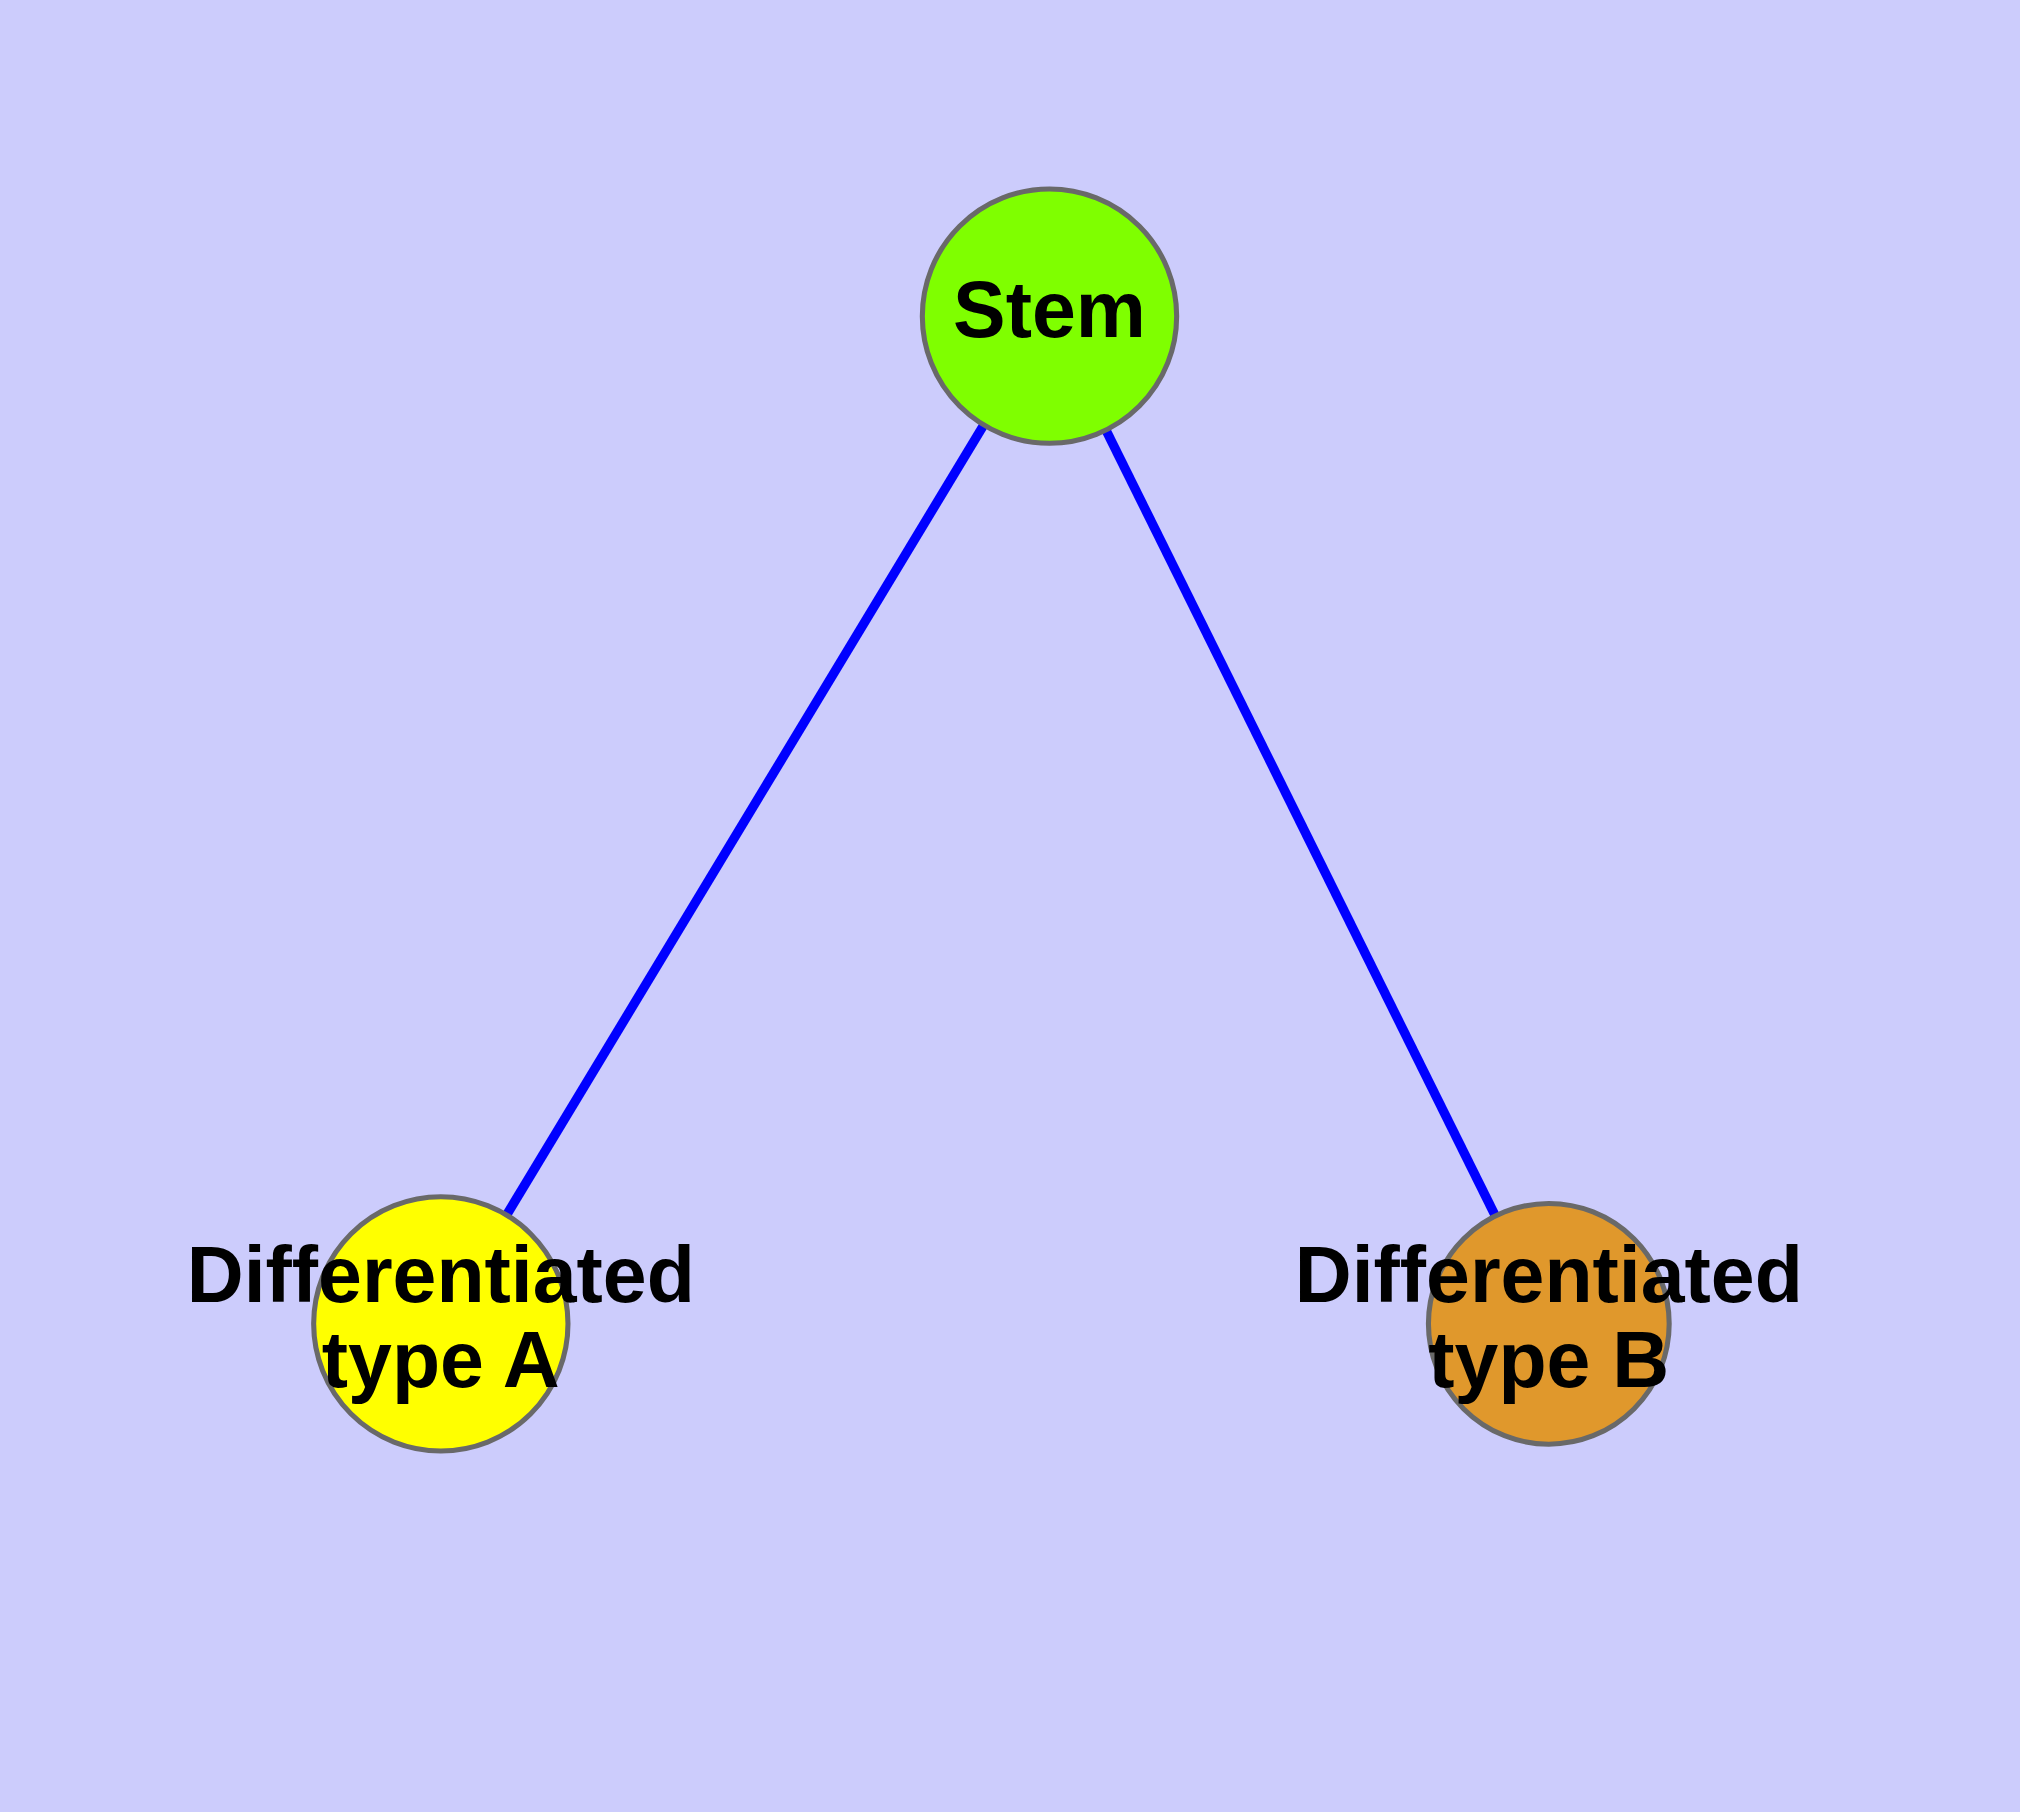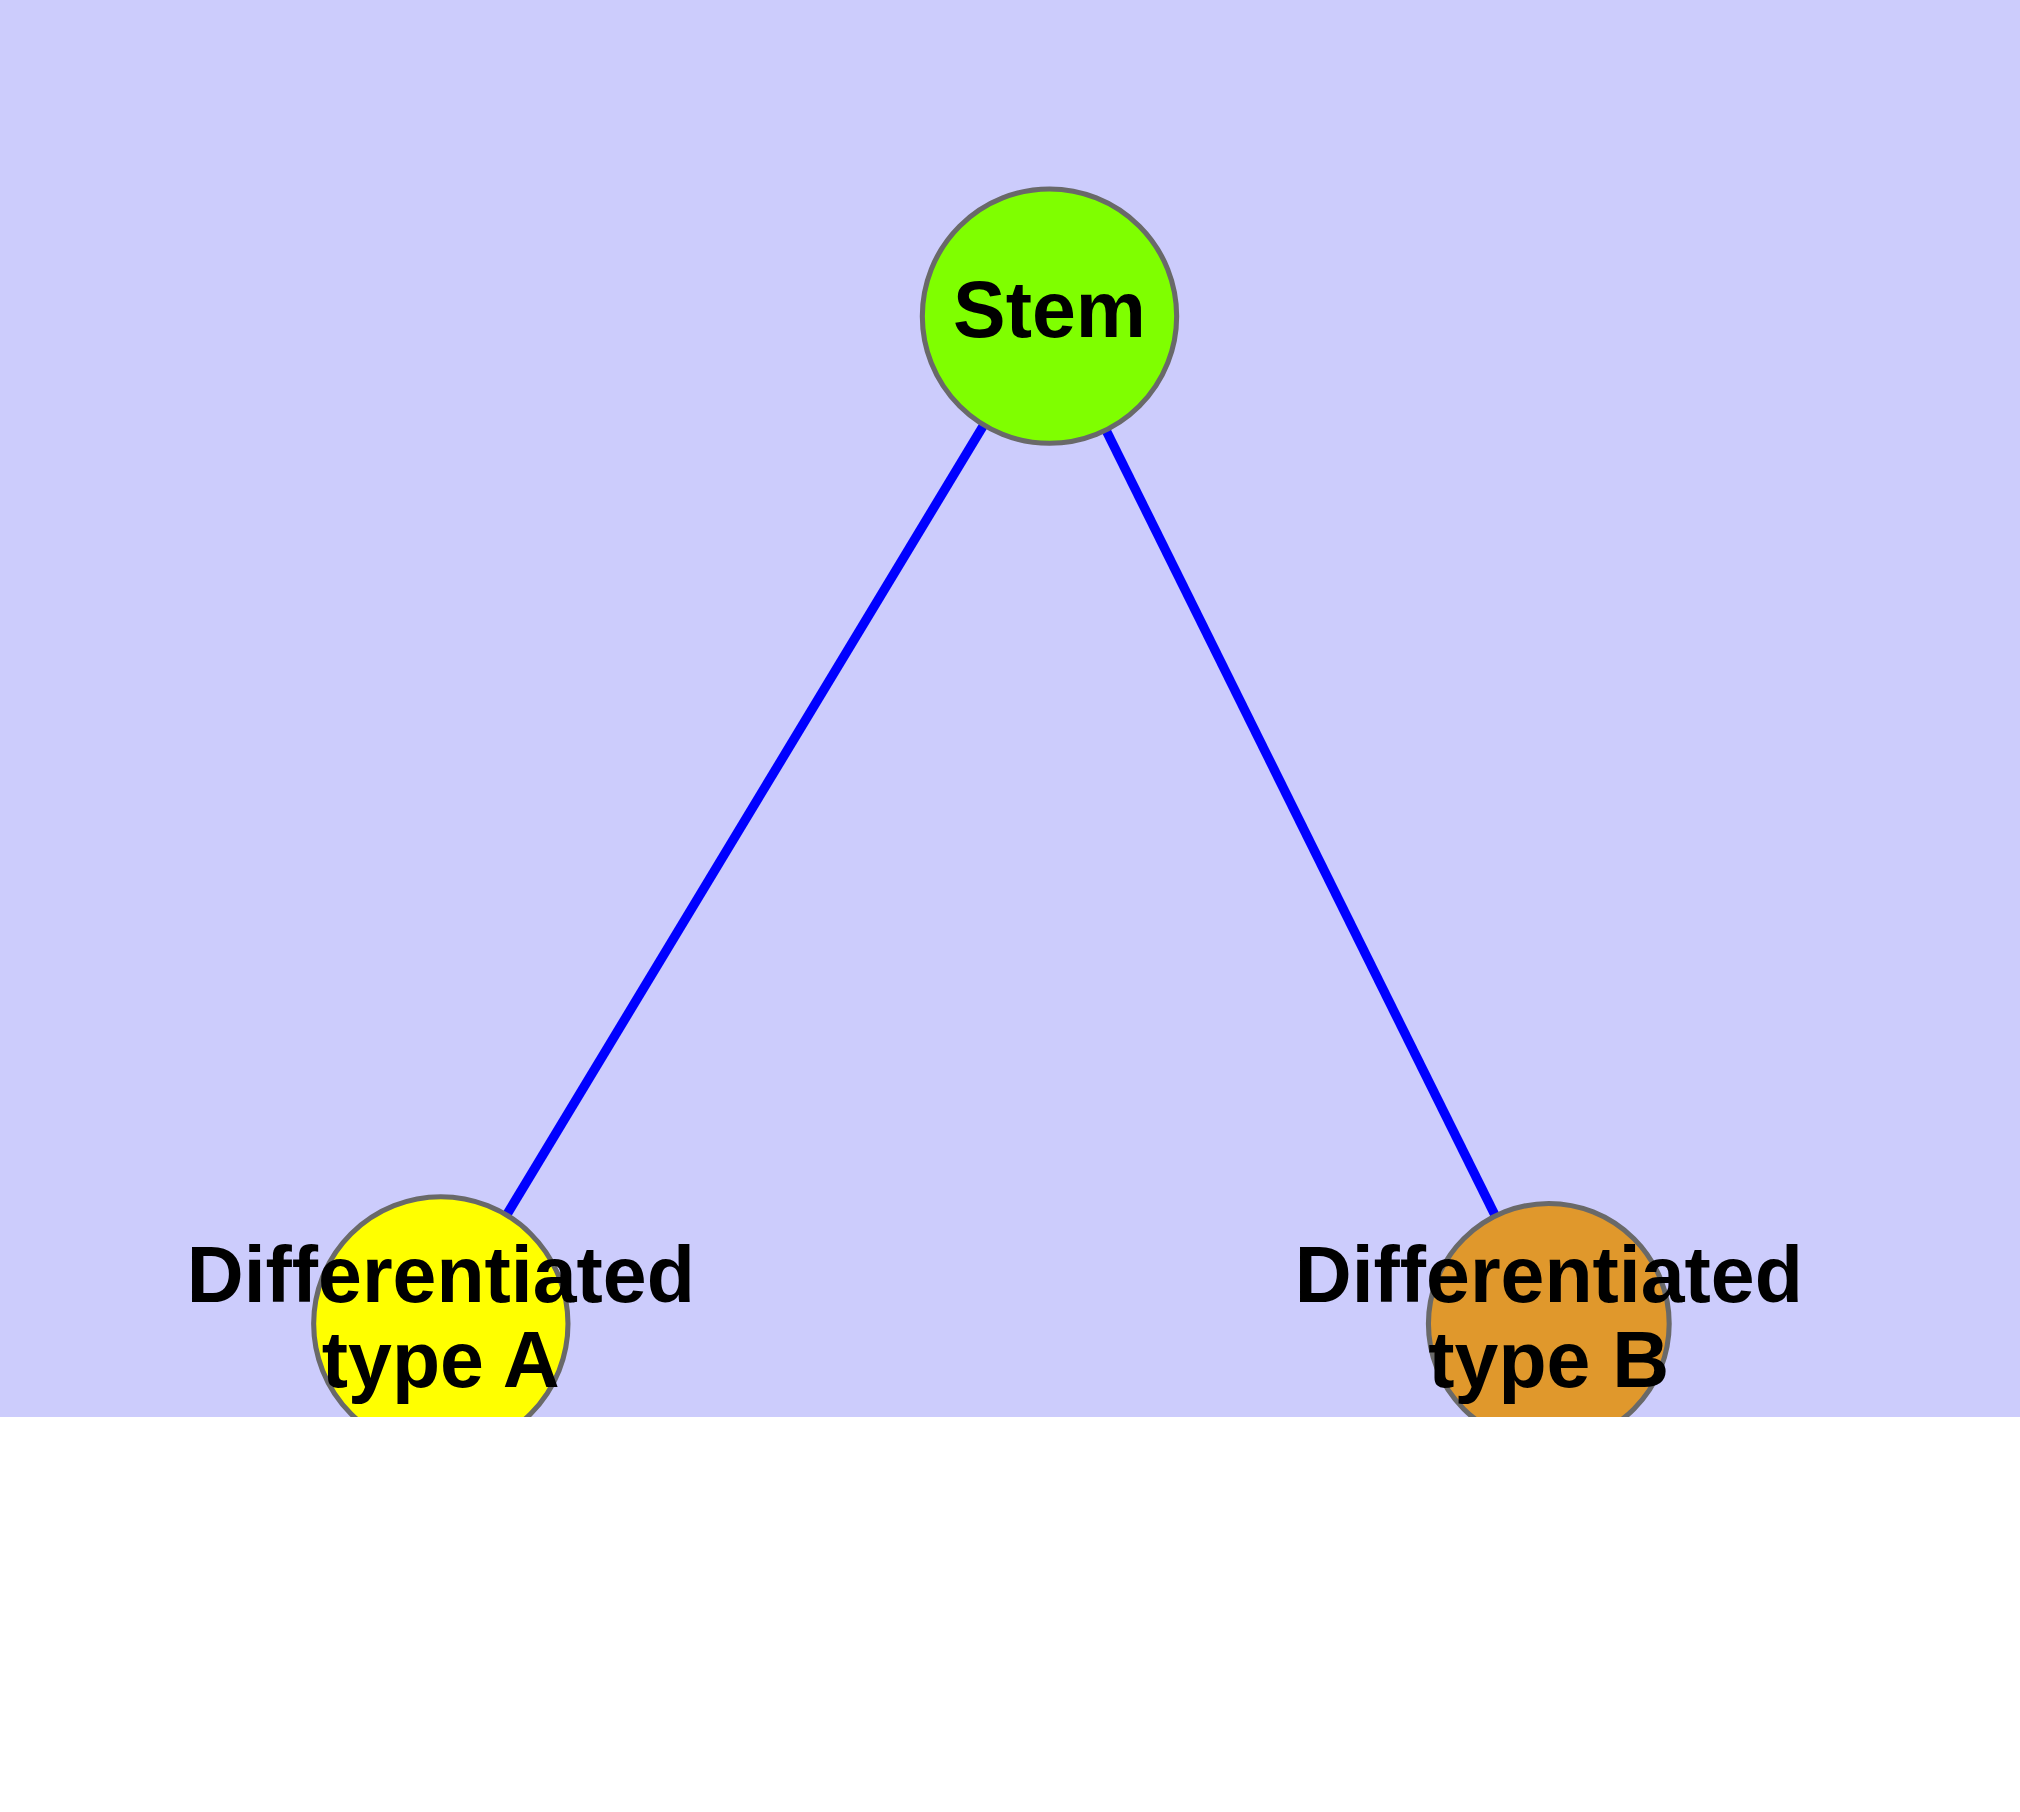--- a/index.html
+++ b/index.html
@@ -27,21 +27,21 @@
     font-weight: bold;
     fill: #000000;
     text-anchor: middle;
     dominant-baseline: middle;
     white-space: pre;
   }
 </style>
 </head>
 <body>
 
-<div id="canvas" style="width: 2021px; height: 1417px;">
+<div id="canvas" style="width: 2021px; height: 1812px;">
   <svg id="graph-svg" viewBox="0 0 2384 2138" preserveAspectRatio="none" xmlns="http://www.w3.org/2000/svg" width="2021" height="1812">
 
     <rect id="bg-rect" x="0" y="0" width="2384" height="2138" fill="#CCCCFC"></rect>
 
     <g id="edge-layer">
         <line x1="1238" y1="373" x2="520" y2="1562" stroke="#0000FF" stroke-width="11" stroke-linecap="butt"></line>
         <line x1="1238" y1="373" x2="1827" y2="1562" stroke="#0000FF" stroke-width="11" stroke-linecap="butt"></line>
       </g>
     <g id="node-layer">
         <g>

